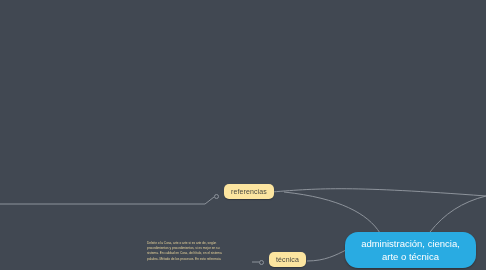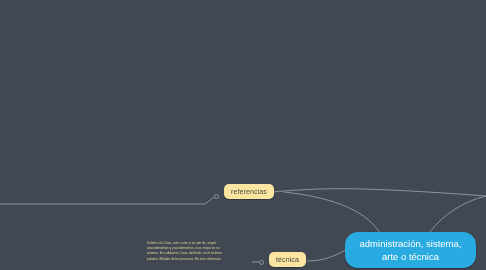--- a/index.html
+++ b/index.html
@@ -144,21 +144,21 @@
 
   <div class="node node-yellow" id="node-referencias">
     <span>referencias</span>
   </div>
 
   <div class="node node-yellow" id="node-tecnica">
     <span>técnica</span>
   </div>
 
   <div class="node node-blue" id="node-root">
-    <span class="node-root-text">administración, sistema, arte o técnica</span>
+    <span class="node-root-text">administración, ciencia, arte o técnica</span>
   </div>
 
   <div id="note-block">
     <span class="note-line">Deleite o la Cosa, arte o arte si es arte de, según</span>
     <span class="note-line">procedimientos y procedimientos, si es mejor en su</span>
     <span class="note-line">sistema. En calidad en Cosa, del título, en el sistema</span>
     <span class="note-line">palabra. Método de los procesos. En esto referencia</span>
   </div>
 
 </div>

